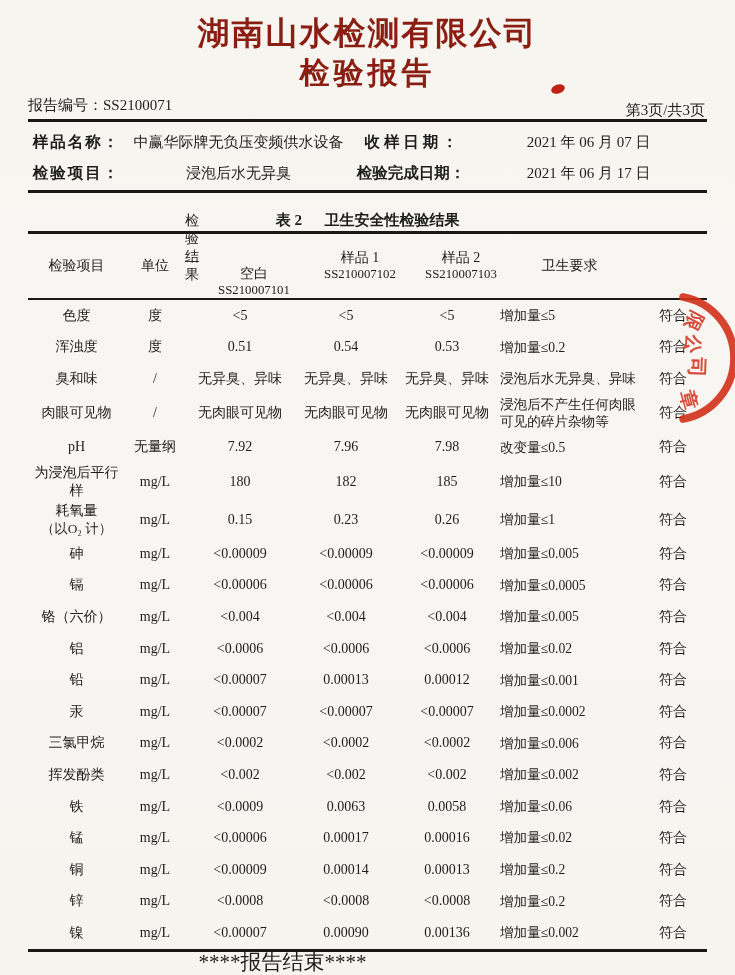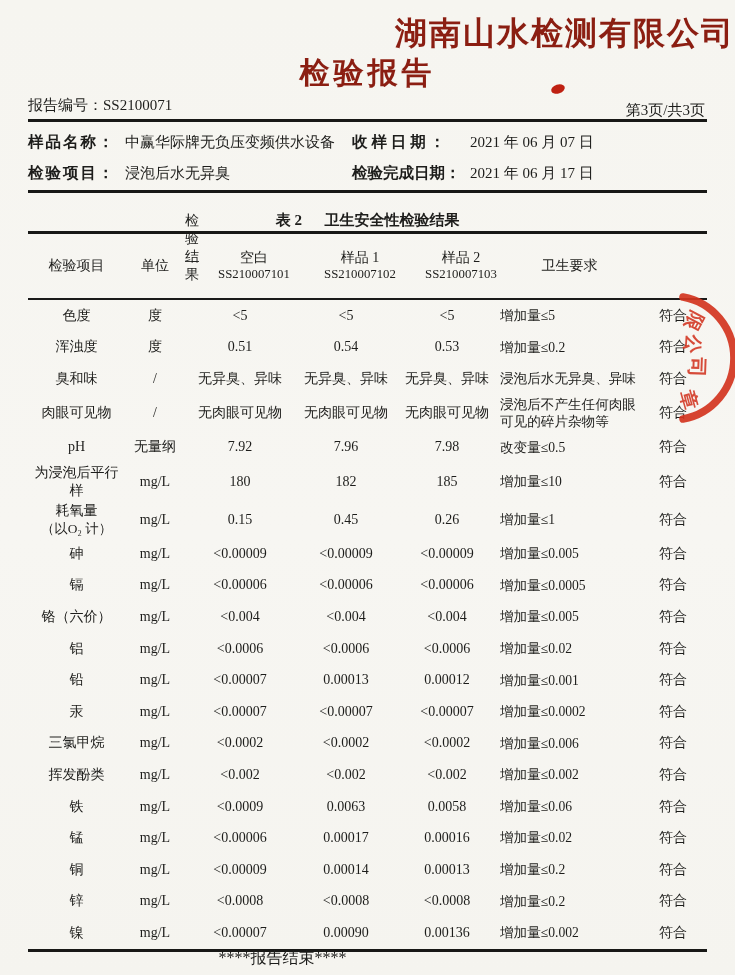--- a/index.html
+++ b/index.html
@@ -7,34 +7,34 @@
     width:735px; height:975px;
     background:#e9e8e4;
     font-family:"Liberation Serif","DejaVu Serif",serif;
     color:#1d1d1b;
   }
   .page {
     position:relative; width:735px; height:975px; overflow:hidden;
     background:linear-gradient(180deg,#f6f5f0 0%,#f7f6f2 55%,#f5f4ef 100%);
   }
   .company-title {
-    position:absolute; top:12px; left:0; width:735px; text-align:right;
+    position:absolute; top:12px; left:0; width:735px; text-align:center;
     font-size:32px; font-weight:bold; letter-spacing:2px; color:#8b1e12;
   }
   .report-title {
     position:absolute; top:53px; left:0; width:735px; text-align:center;
     font-size:30px; font-weight:bold; letter-spacing:4px; color:#8b1e12;
   }
   .report-no { position:absolute; left:28px; top:96px; font-size:15px; }
   .page-info { position:absolute; right:30px; top:101px; font-size:15px; }
   .rule { position:absolute; left:28px; width:679px; background:#181816; }
   .rule-1 { top:119px; height:3px; }
   .rule-2 { top:190px; height:3px; }
   .info-block { position:absolute; left:28px; top:127px; width:679px; }
-  .info-row { display:flex; align-items:center; height:31px; }
+  .info-row { display:flex; align-items:center; height:31px;text-align:center; }
   .info-label { width:97px; font-weight:bold; font-size:15.5px; letter-spacing:2px; white-space:pre; }
   .info-value { width:227px; font-size:15px; }
   .info-label-r { width:118px; font-weight:bold; font-size:15.5px; white-space:pre; }
   .info-value-r { flex:1; font-size:15px; }
   .table-caption {
     position:absolute; top:211px; left:0; width:735px; text-align:center;
     font-size:15px; font-weight:bold; white-space:pre;
   }
   .rtable {
     position:absolute; top:231px; left:28px; width:679px;
@@ -42,33 +42,33 @@
     font-size:14px;
   }
   .thead { display:flex; height:64px; border-bottom:2px solid #1a1a1a; }
   .th { display:flex; align-items:center; justify-content:center; text-align:center; }
   .th-item { width:97px; }
   .th-unit { width:60px; }
   .th-group { width:312px; display:flex; }
   .th-group-top { height:27px; display:flex; align-items:center; justify-content:center; border-bottom:1px solid #3a3a38; }
   .th-group-bottom { flex:1; display:flex; }
   .th-sub { display:flex; flex-direction:column; align-items:center; justify-content:center; line-height:1.2; }
-  .th-sub-0 { width:110px; } .th-sub-1 { width:102px; } .th-sub-2 { width:100px; }
+  .th-sub-0 { width:110px;justify-content:flex-end; } .th-sub-1 { width:102px; } .th-sub-2 { width:100px; }
   .th-sub .sid { font-size:12.8px; }
   .th-req { width:145px; }
   .th-concl { width:62px; flex-direction:column; line-height:1.25; }
   .tbody { }
   .trow { display:flex; align-items:center; min-height:29.6px; padding:1px 0; }
   .c { display:flex; flex-direction:column; justify-content:center; align-items:center; text-align:center; line-height:1.28; }
   .c1 { width:97px; } .c2 { width:60px; } .c3 { width:110px; } .c4 { width:102px; } .c5 { width:100px; }
   .c6 { width:145px; align-items:flex-start; text-align:left; padding-left:3px; box-sizing:border-box; font-size:13.6px; }
   .c7 { width:62px; }
   .item-line2 { font-size:13.4px; }
   .note { position:absolute; left:28px; top:929px; font-size:15px; }
-  .end-mark { position:absolute; left:0; top:948px; width:565px; text-align:center; font-size:16px; }
+  .end-mark { position:absolute; left:0; top:948px; width:565px; text-align:center; font-size:21px; }
   .stamp-layer { position:absolute; inset:0; pointer-events:none; }
   .stamp-svg { position:absolute; left:0; top:0; }
   .stamp-char {
     position:absolute; color:#d23420; font-weight:bold; font-size:19px;
     opacity:.88; font-family:"Liberation Serif","DejaVu Serif",serif;
   }
   .stamp-char-0 { left:684px; top:308px; transform:rotate(118deg); }
   .stamp-char-1 { left:683px; top:331px; transform:rotate(102deg); }
   .stamp-char-2 { left:687px; top:354px; transform:rotate(92deg); font-size:20px; }
   .stamp-char-3 { left:679px; top:387px; transform:rotate(74deg); }
@@ -207,21 +207,21 @@
     <div class="c c7">符合</div>
   </div>
 
   <div class="trow">
     <div class="c c1">
       <span>耗氧量</span>
       <span class="item-line2">（以O₂ 计）</span>
     </div>
     <div class="c c2">mg/L</div>
     <div class="c c3">0.15</div>
-    <div class="c c4">0.45</div>
+    <div class="c c4">0.23</div>
     <div class="c c5">0.26</div>
     <div class="c c6">增加量≤1</div>
     <div class="c c7">符合</div>
   </div>
 
   <div class="trow">
     <div class="c c1">
       <span>砷</span>
 
     </div>

